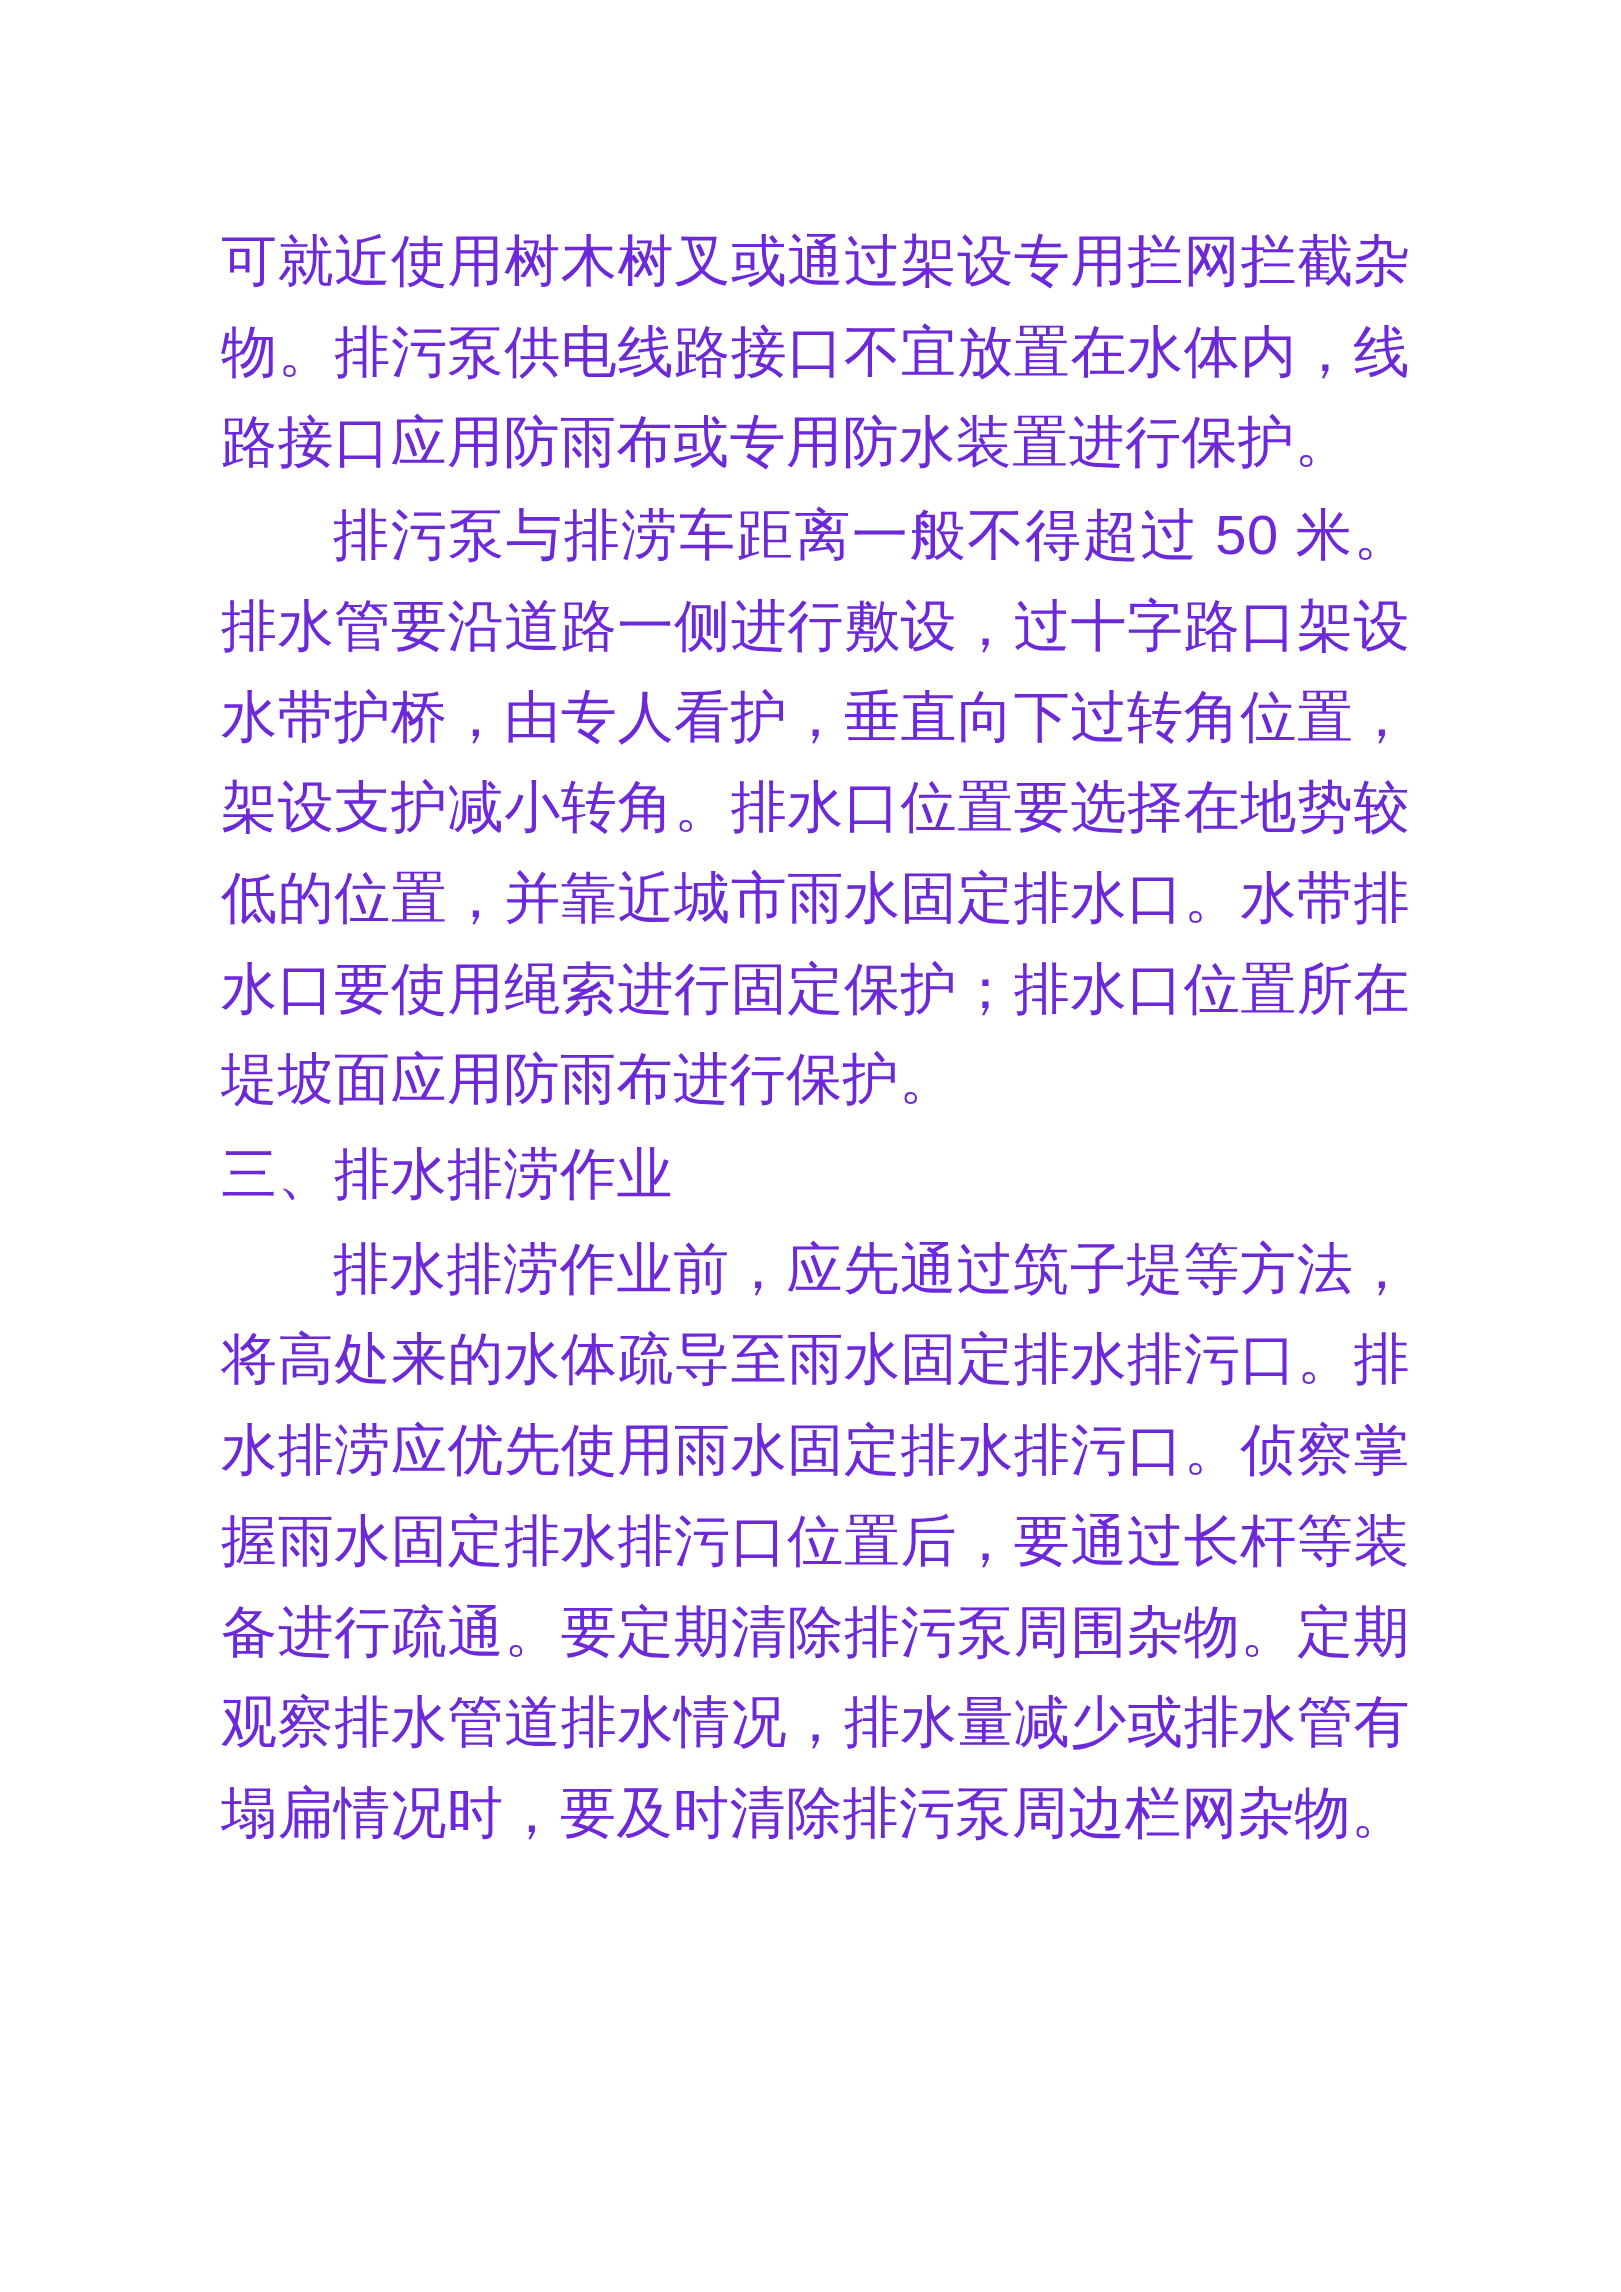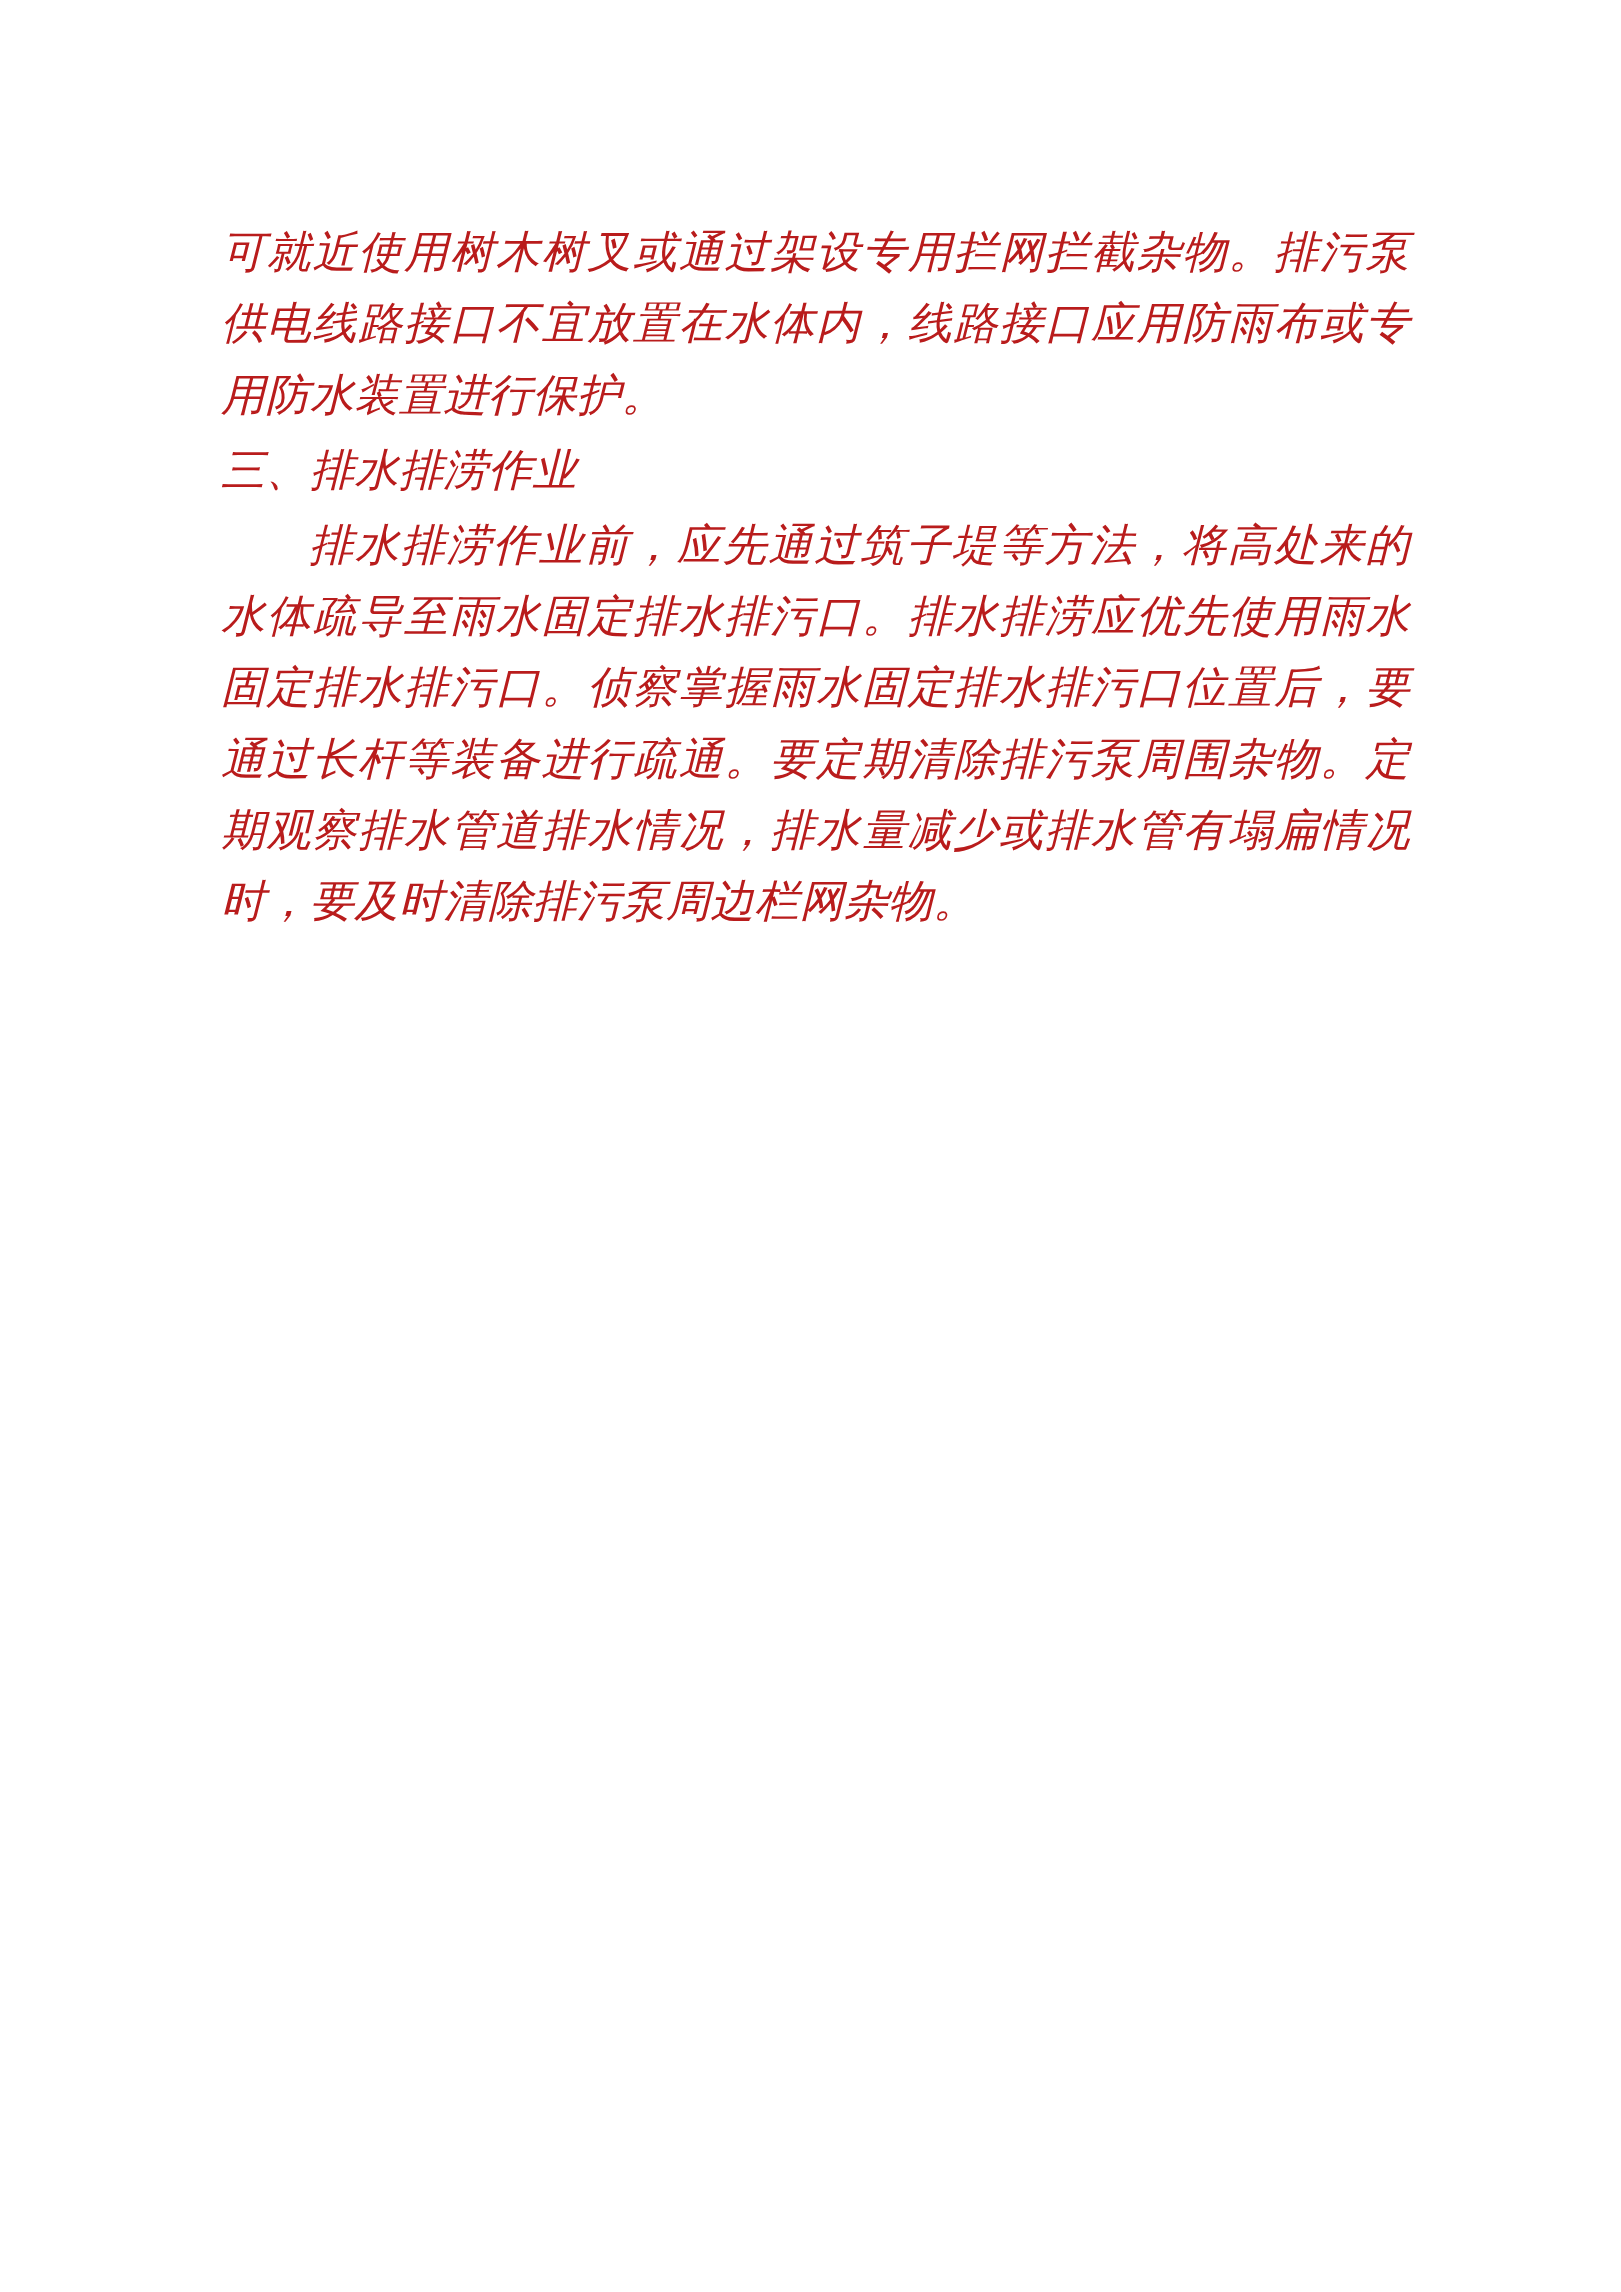--- a/index.html
+++ b/index.html
@@ -10,27 +10,26 @@
   .page {
     width: 1621px;
     height: 2293px;
     background: #ffffff;
     position: relative;
     box-sizing: border-box;
     padding: 216px 211px 0 221px;
     font-family: "Liberation Sans", "DejaVu Sans", sans-serif;
   }
   .doc-body {
-    font-size: 44px;
+    font-size: 56px;
     line-height: 1.62;
-    color: #b91c1c;
+    color: #6d28d9;
     text-align: justify;
     text-justify: inter-ideograph;
     letter-spacing: 0.5px;
-    font-style: italic;
   }
   p {
     margin: 0 0 2px 0;
   }
   .indent {
     text-indent: 2em;
   }
   .noindent {
     text-indent: 0;
   }
@@ -39,17 +38,18 @@
     margin-top: 3.9px;
     margin-bottom: 3.9px;
   }
 </style>
 </head>
 <body>
 
 <div class="page">
   <div class="doc-body">
     <p class="noindent">可就近使用树木树叉或通过架设专用拦网拦截杂物。排污泵供电线路接口不宜放置在水体内，线路接口应用防雨布或专用防水装置进行保护。</p>
+    <p class="indent">排污泵与排涝车距离一般不得超过 50 米。排水管要沿道路一侧进行敷设，过十字路口架设水带护桥，由专人看护，垂直向下过转角位置，架设支护减小转角。排水口位置要选择在地势较低的位置，并靠近城市雨水固定排水口。水带排水口要使用绳索进行固定保护；排水口位置所在堤坡面应用防雨布进行保护。</p>
     <p class="heading">三、排水排涝作业</p>
     <p class="indent">排水排涝作业前，应先通过筑子堤等方法，将高处来的水体疏导至雨水固定排水排污口。排水排涝应优先使用雨水固定排水排污口。侦察掌握雨水固定排水排污口位置后，要通过长杆等装备进行疏通。要定期清除排污泵周围杂物。定期观察排水管道排水情况，排水量减少或排水管有塌扁情况时，要及时清除排污泵周边栏网杂物。</p>
   </div>
 </div>
 
 
 </body></html>

